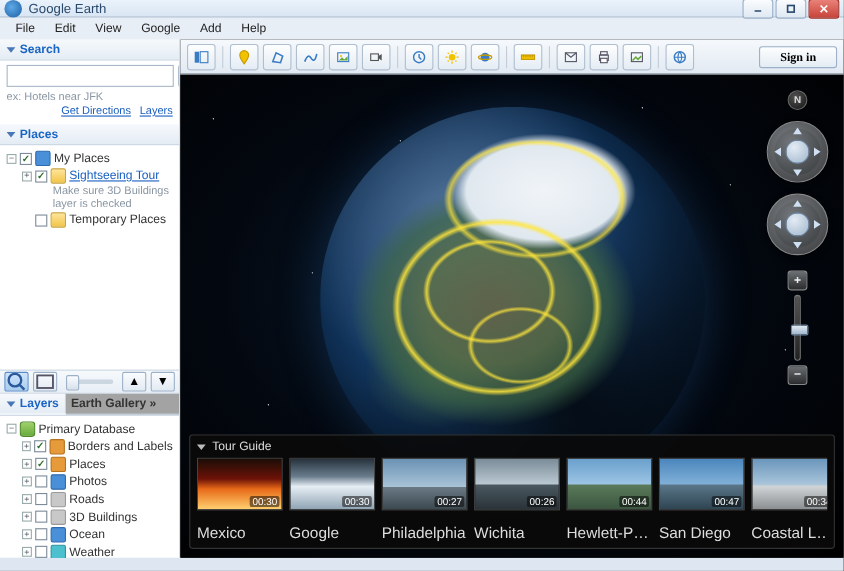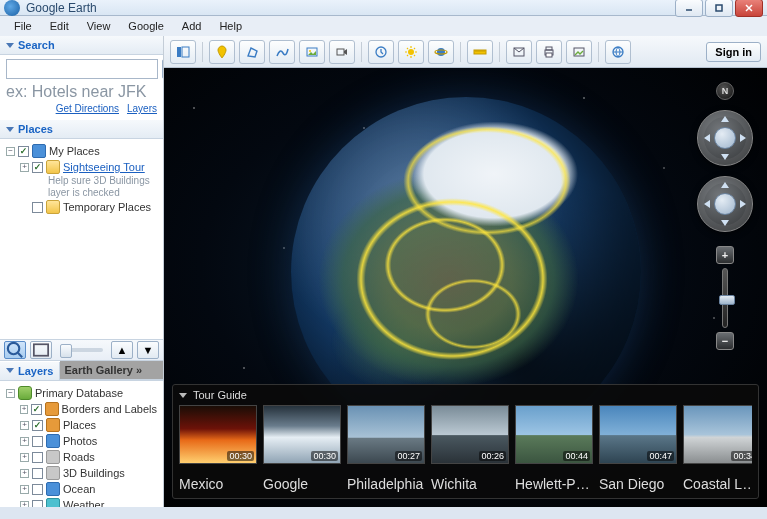--- a/index.html
+++ b/index.html
@@ -22,21 +22,21 @@
 .content { display: flex; height: calc(519px - 28px - 20px); }
 
 
 .sidebar { width: 164px; background: #fff; border-right: 1px solid #c4cdd7; display:flex; flex-direction:column; overflow:hidden;}
 .panelhdr { background: linear-gradient(#f6f9fc,#e4ecf4); border-bottom:1px solid #c8d4e1; padding: 3px 6px; display:flex; align-items:center; gap:4px; color:#1a64c4; font-weight:bold; cursor:pointer;}
 .panelhdr .tri { width:0;height:0;border-left:4px solid transparent;border-right:4px solid transparent;border-top:5px solid #4a77b5;}
 .panelbody { padding: 4px 6px 6px 6px; }
 .searchrow { display:flex; gap:4px; margin-bottom:4px;}
 .searchrow input { flex:1; border:1px solid #a8b7c9; padding:2px 4px; height:20px;}
 .searchbtn { border:1px solid #9cb0c7; background:linear-gradient(#fafcfe,#e0e8f1); padding:0 8px; height:20px; cursor:pointer; border-radius:2px;}
-.hint { color:#8a96a3; font-size:16px; margin-bottom:2px;}
+.hint { color:#8a96a3; font-size:10px; margin-bottom:2px;}
 .linksrow { display:flex; justify-content:flex-end; gap:8px;}
 .linksrow span { color:#1a5fc0; text-decoration:underline; cursor:pointer; font-size:10px;}
 
 .tree { font-size:11px; color:#333;}
 .tree .row { display:flex; align-items:center; gap:3px; padding:1px 0; white-space:nowrap; cursor:pointer;}
 .tree .row.sub { padding-left:14px;}
 .tree .note { padding-left:42px; color:#8a96a3; font-size:10px; line-height:1.2; cursor:default;}
 .expander{width:9px;height:9px;border:1px solid #9aa;display:flex;align-items:center;justify-content:center;font-size:8px;line-height:8px;color:#556;background:#fff;cursor:pointer;}
 .chk{width:11px;height:11px;border:1px solid #7c8a9a;background:#fff;display:inline-flex;align-items:center;justify-content:center;cursor:pointer;}
 .chk.on::after{content:"✓";font-size:9px;color:#2a6d2a;font-weight:bold;line-height:9px;}
@@ -62,21 +62,21 @@
 .egal{flex:1;background:#a3a3a3;padding:3px 4px;display:flex;align-items:center;justify-content:space-between;cursor:pointer;border-bottom:1px solid #c8d4e1;}
 .egal span{font-weight:bold;color:#333;}
 .layersbody{flex:1;overflow:auto;padding:4px 6px;}
 
 
 .main{flex:1;display:flex;flex-direction:column;background:#000;position:relative;}
 .toolbar{height:32px;background:linear-gradient(#f6f9fc,#e1e9f2);border-bottom:1px solid #b6c2d0;display:flex;align-items:center;padding:0 6px;gap:4px;}
 .tbtn{width:26px;height:24px;border:1px solid #b0bfd0;border-radius:3px;background:linear-gradient(#fdfefe,#e4ecf4);display:flex;align-items:center;justify-content:center;cursor:pointer;}
 .tbtn svg{width:14px;height:14px;}
 .tsep{width:1px;height:20px;background:#c4cdd7;margin:0 2px;}
-.signin{margin-left:auto;border:1px solid #9cb0c7;border-radius:3px;background:linear-gradient(#fdfefe,#e4ecf4);padding:3px 8px;cursor:pointer;font-weight:bold;}
+.signin{margin-left:auto;border:1px solid #9cb0c7;border-radius:3px;background:linear-gradient(#fdfefe,#e4ecf4);padding:3px 18px;cursor:pointer;font-weight:bold;font-family:Liberation Serif, serif;}
 
 .viewport{flex:1;position:relative;background:radial-gradient(ellipse at 45% 45%, #0a1a2a 0%, #030810 50%, #000 100%);overflow:hidden;}
 .stars{position:absolute;inset:0;background-image:
  radial-gradient(1px 1px at 30px 40px,#fff,transparent),
  radial-gradient(1px 1px at 120px 180px,#ddd,transparent),
  radial-gradient(1px 1px at 200px 60px,#fff,transparent),
  radial-gradient(1px 1px at 500px 100px,#ccc,transparent),
  radial-gradient(1px 1px at 80px 300px,#fff,transparent),
  radial-gradient(1px 1px at 550px 250px,#ddd,transparent),
  radial-gradient(1px 1px at 420px 30px,#fff,transparent),
@@ -115,21 +115,21 @@
 .zbtn{width:18px;height:18px;border:1px solid #888;border-radius:3px;background:linear-gradient(#6a6e72,#2c2e30);color:#eee;display:flex;align-items:center;justify-content:center;cursor:pointer;font-weight:bold;}
 .ztrack{width:6px;height:60px;background:linear-gradient(#555,#222);border:1px solid #777;border-radius:3px;position:relative;}
 .ztrack::after{content:"";position:absolute;left:-4px;top:26px;width:14px;height:8px;background:linear-gradient(#e4ecf4,#9fb5cc);border:1px solid #6a83a0;border-radius:2px;}
 
 
 .tour{position:absolute;left:8px;right:8px;bottom:8px;background:rgba(10,10,10,.9);border:1px solid #333;border-radius:3px;padding:4px 6px 6px 6px;}
 .tourhdr{display:flex;align-items:center;gap:6px;color:#ddd;font-size:10px;margin-bottom:4px;cursor:pointer;}
 .tourhdr .tri2{width:0;height:0;border-left:4px solid transparent;border-right:4px solid transparent;border-top:5px solid #bbb;}
 .thumbs{display:flex;gap:6px;overflow:hidden;}
 .thumb{width:78px;flex:none;display:flex;flex-direction:column;cursor:pointer;}
-.timg{width:78px;height:59px;border:1px solid #444;position:relative;}
+.timg{width:78px;height:48px;border:1px solid #444;position:relative;}
 .tdur{position:absolute;right:2px;bottom:2px;color:#fff;font-size:9px;background:rgba(0,0,0,.5);padding:0 2px;border-radius:2px;}
 .tlabel{color:#ddd;font-size:14px;margin-top:12px;white-space:nowrap;overflow:hidden;text-overflow:ellipsis;}
 .timg.mexico{background:linear-gradient(#1a0d06 0%,#6d1208 40%,#e86a18 60%,#ffd070 100%);}
 .timg.oregon{background:linear-gradient(#26323c 0%,#697c8c 35%,#e6eef4 55%,#90a4b4 100%);}
 .timg.philly{background:linear-gradient(#6a92b4,#a8c2d6 55%,#6a7a84 56%,#3c4850 100%);}
 .timg.wichita{background:linear-gradient(#7a8c98,#bac8d2 50%,#4a5860 52%,#2a3238 100%);}
 .timg.hp{background:linear-gradient(#6aa0cc,#9cc4e4 50%,#5a7a5a 52%,#3b5540 100%);}
 .timg.sd{background:linear-gradient(#4a86bc,#80b0d8 50%,#5a7688 52%,#2e4452 100%);}
 .timg.coastal{background:linear-gradient(#6a96bc,#a8c4da 50%,#d0d4d6 55%,#8a8e90 100%);}
 </style>
@@ -198,21 +198,21 @@
         <span class="chk on"></span>
         <span class="picon blue"></span>
         <span>My Places</span>
       </div>
       <div class="row sub">
         <span class="expander">+</span>
         <span class="chk on"></span>
         <span class="picon folder"></span>
         <span class="linklike">Sightseeing Tour</span>
       </div>
-      <div class="note">Help sure 3D Buildings</div>
+      <div class="note">Make sure 3D Buildings</div>
       <div class="note">layer is checked</div>
       <div class="row sub">
         <span style="width:9px"></span>
         <span class="chk"></span>
         <span class="picon folder"></span>
         <span>Temporary Places</span>
       </div>
     </div>
 
     <div style="flex:1"></div>

